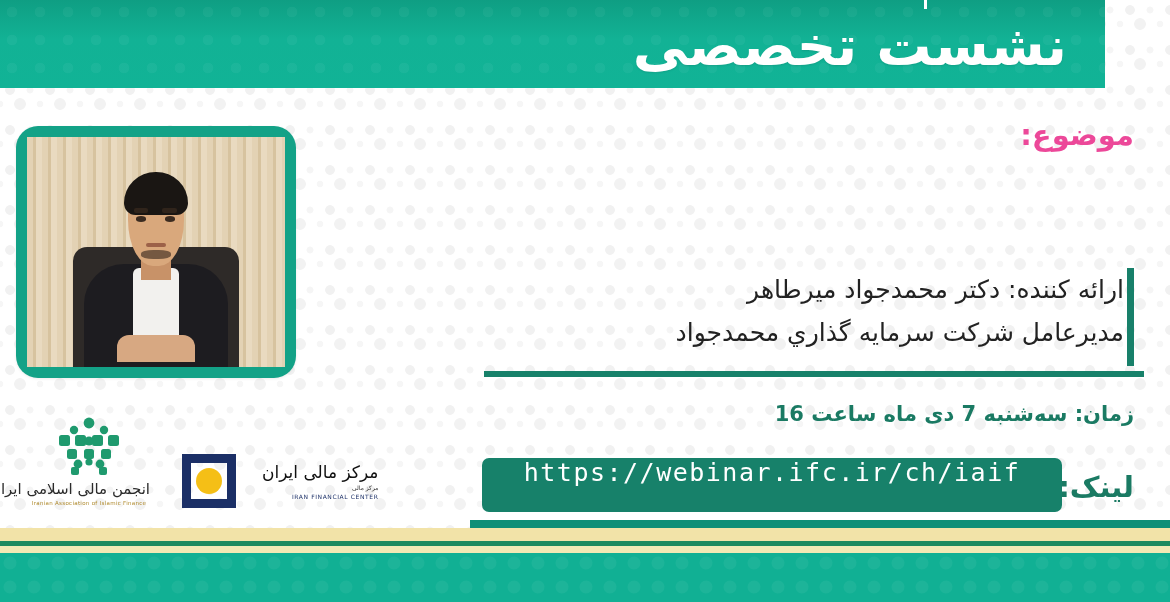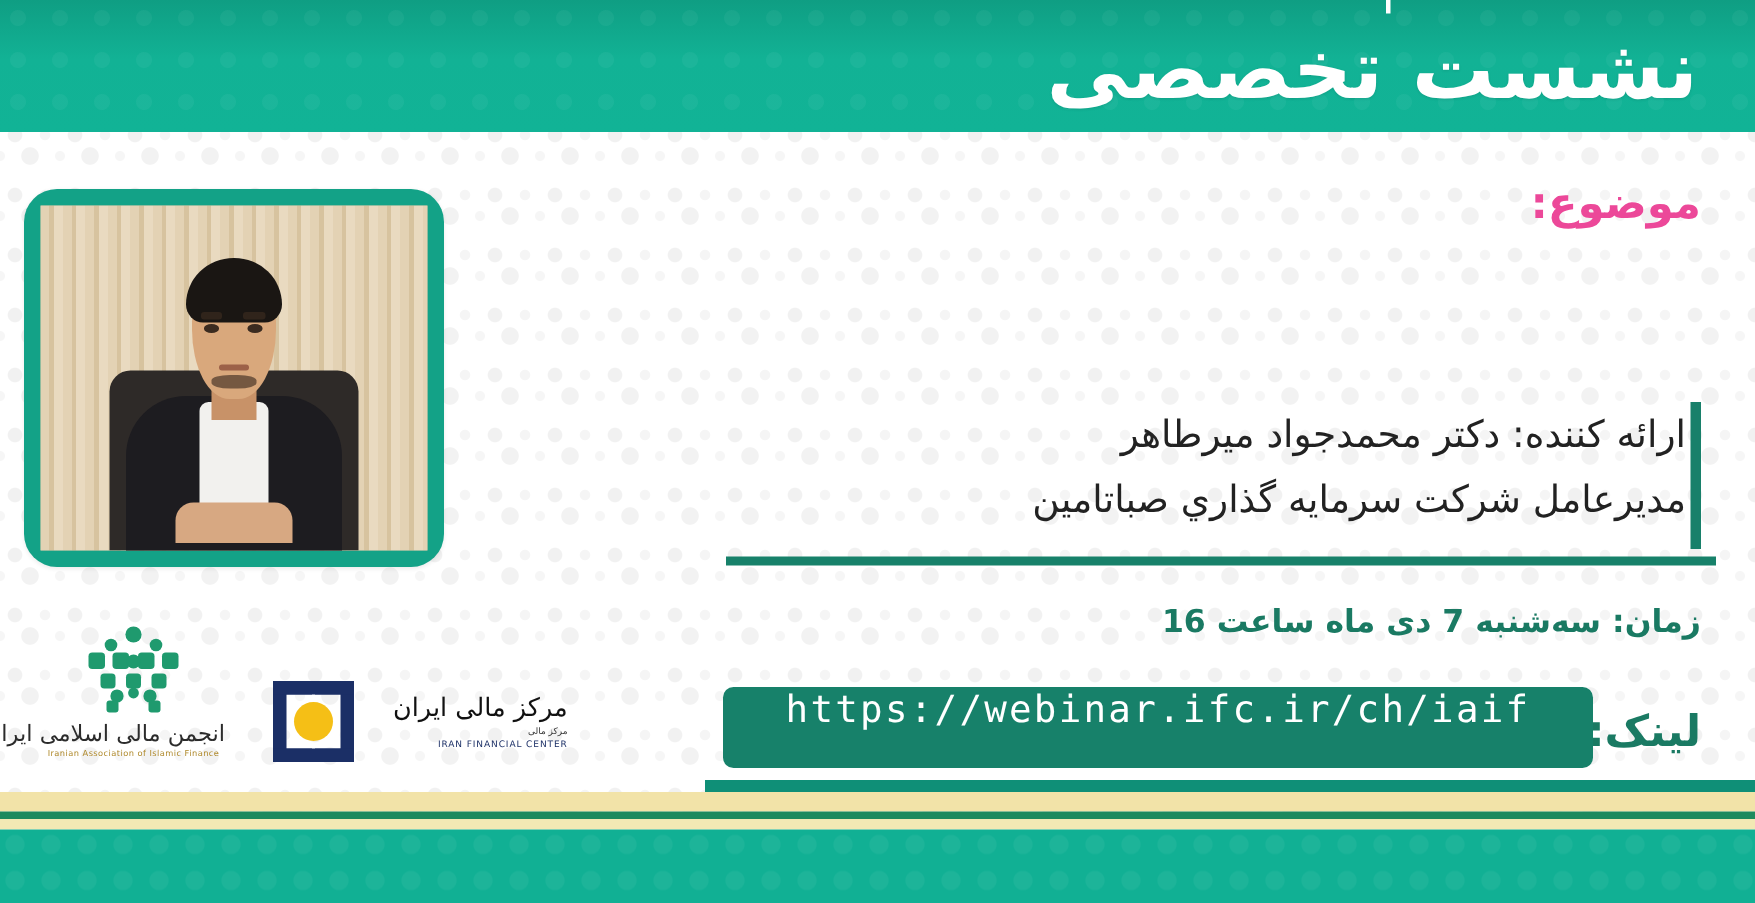--- a/index.html
+++ b/index.html
@@ -35,24 +35,25 @@
       radial-gradient(circle at 0px 24px, rgba(0,0,0,0.035) 3.0px, rgba(0,0,0,0) 3.6px),
       radial-gradient(circle at 40px 24px, rgba(0,0,0,0.035) 3.0px, rgba(0,0,0,0) 3.6px);
     background-size: 40px 40px, 40px 40px, 40px 40px, 40px 40px, 40px 40px;
   }
 
   
   .header-band {
     position: absolute;
     left: 0;
     top: 0;
-    width: 1170px;
+    width: 1072px;
     height: 88px;
     background: linear-gradient(180deg, #0f9e83 0%, #12b295 45%, #11b396 100%);
     overflow: hidden;
+    padding-left: 33px;
   }
   .header-band .band-texture {
     position: absolute;
     inset: 0;
     background-image:
       radial-gradient(circle at 12px 12px, rgba(255,255,255,0.045) 5px, rgba(255,255,255,0) 5.6px);
     background-size: 28px 28px;
   }
   .header-title {
     position: absolute;
@@ -458,21 +459,21 @@
       <div class="ph-mouth"></div>
       <div class="ph-hands"></div>
     </div>
   </div>
 
   <div class="subject-label">موضوع:</div>
 
   <div class="presenter-block">
     <div class="accent-vline"></div>
     <div class="presenter-line">ارائه کننده: دکتر محمدجواد میرطاهر</div>
-    <div class="presenter-line">مدیرعامل شرکت سرمایه گذاري صباتامین</div>
+    <div class="presenter-line">مدیرعامل شرکت سرمایه گذاري محمدجواد</div>
   </div>
   <div class="divider-rule"></div>
 
   <div class="time-line">زمان: سه‌شنبه 7 دی ماه ساعت 16</div>
 
   <div class="link-label">لینک:</div>
   <div class="link-box">
     <span class="link-url">https://webinar.ifc.ir/ch/iaif</span>
   </div>
 

